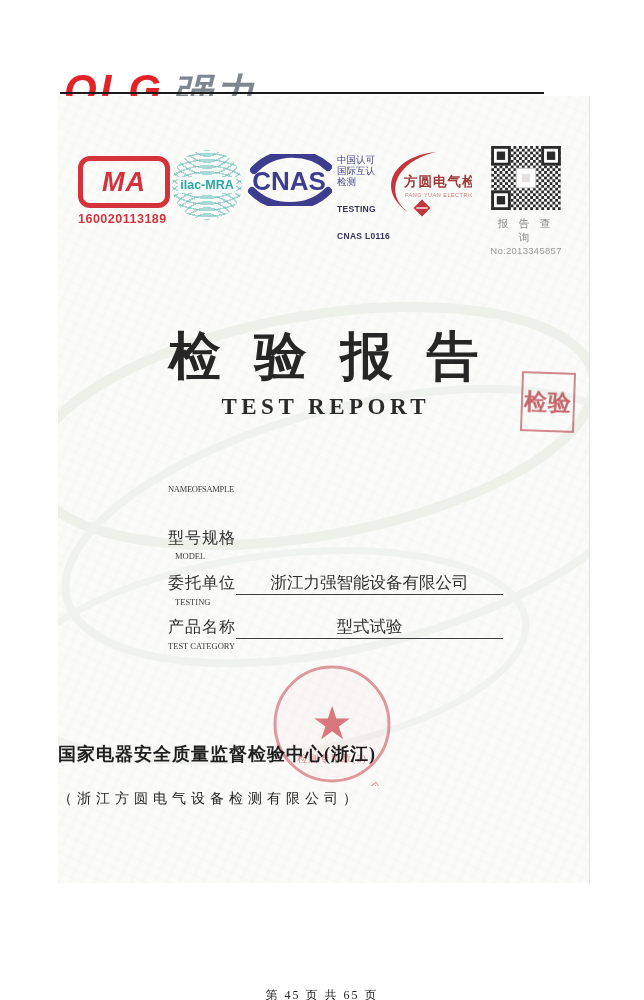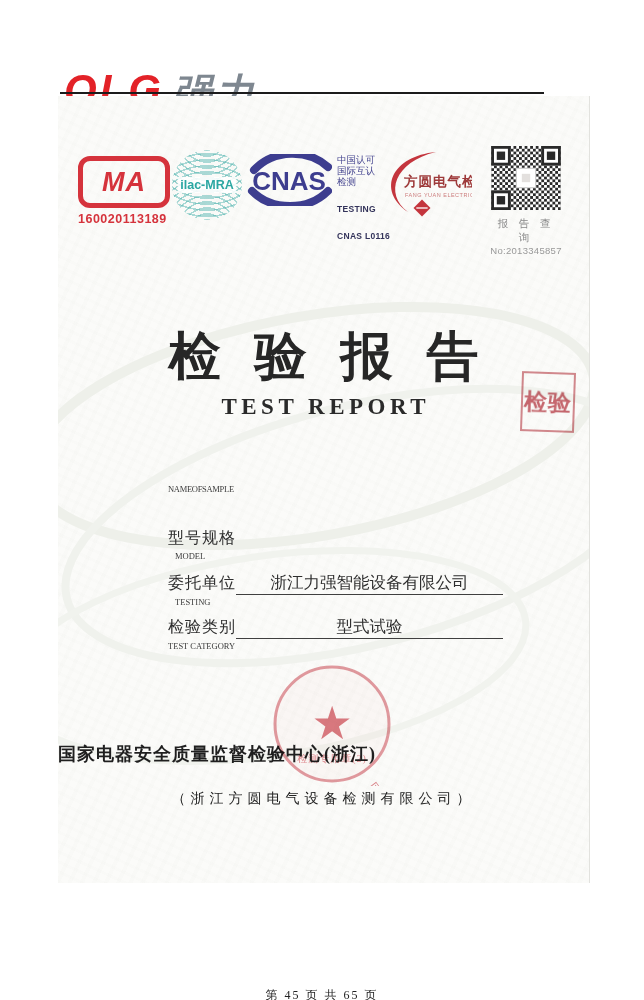--- a/index.html
+++ b/index.html
@@ -81,21 +81,21 @@
   .field-sub{font-size:8.5px;color:#3c3c3c;margin-top:2px;letter-spacing:0;
     font-family:"Liberation Serif",serif;}
   .sub-indent{margin-left:7px;}
   .sub-tight{letter-spacing:-.3px;}
 
   
   .issuer-1{position:absolute;left:0;top:646px;width:100%;text-align:left;
     font-size:18px;font-weight:bold;color:#1f1f1f;letter-spacing:1px;z-index:2;}
   .issuer-2{position:absolute;left:0;top:672px;width:100%;text-align:center;
     font-size:9.5px;font-weight:bold;color:#1f1f1f;letter-spacing:.4px;word-spacing:3px;z-index:2;}
-  .issuer-3{position:absolute;left:0;top:694px;width:100%;text-align:center;
+  .issuer-3{position:absolute;left:0;top:694px;width:100%;
     font-size:14px;color:#242424;letter-spacing:5px;z-index:2;}
   .stamp{position:absolute;left:212px;top:566px;width:124px;height:124px;z-index:3;
     pointer-events:none;mix-blend-mode:multiply;}
 
   
   .page-footer{position:absolute;left:0;top:987px;width:644px;text-align:center;
     font-size:12px;color:#222;letter-spacing:2px;}
 </style>
 </head>
 <body>
@@ -209,21 +209,21 @@
         <span class="field-label">委托单位</span>
         <span class="field-line">
           <span class="field-value">浙江力强智能设备有限公司</span>
         </span>
       </div>
       <div class="field-sub sub-indent">TESTING</div>
     </div>
 
     <div class="field-row row-3">
       <div class="field-main">
-        <span class="field-label">检验类别</span>
+        <span class="field-label">产品名称</span>
         <span class="field-line">
           <span class="field-value">型式试验</span>
         </span>
       </div>
       <div class="field-sub">TEST CATEGORY</div>
     </div>
 
   </div>
 
   <div class="issuer-1">国家电器安全质量监督检验中心(浙江)</div>

